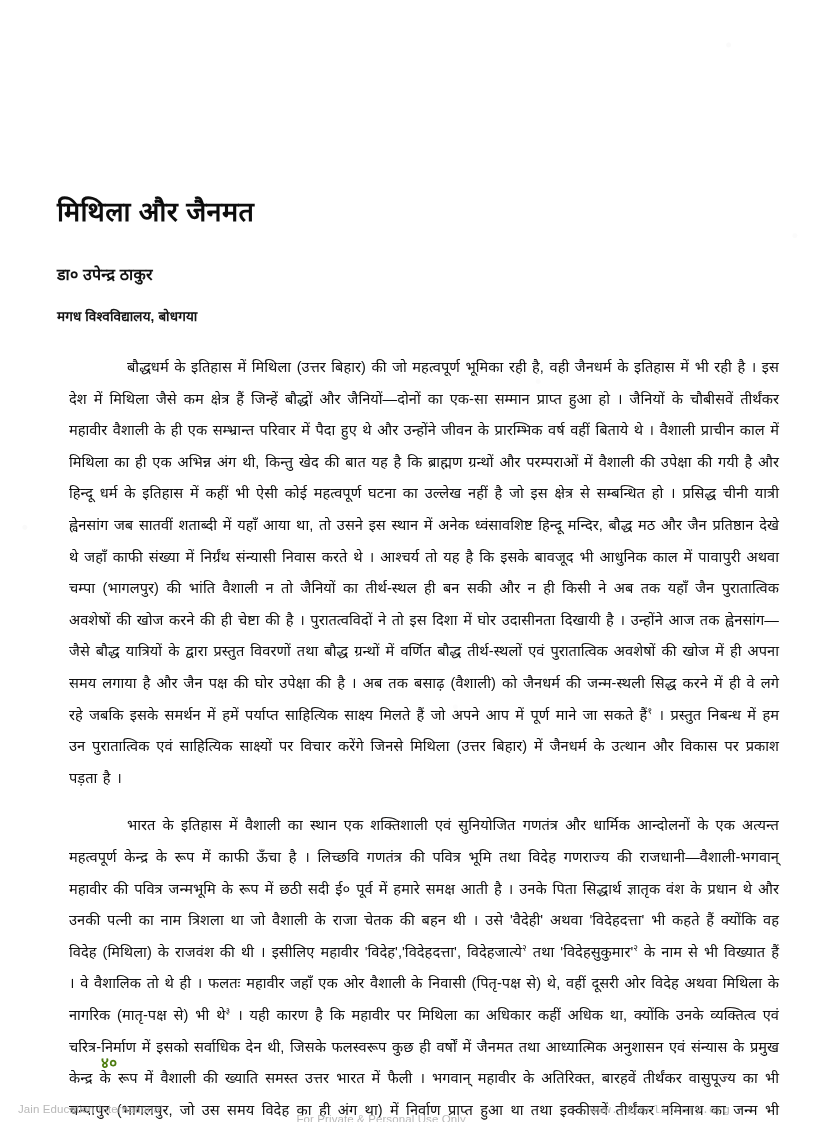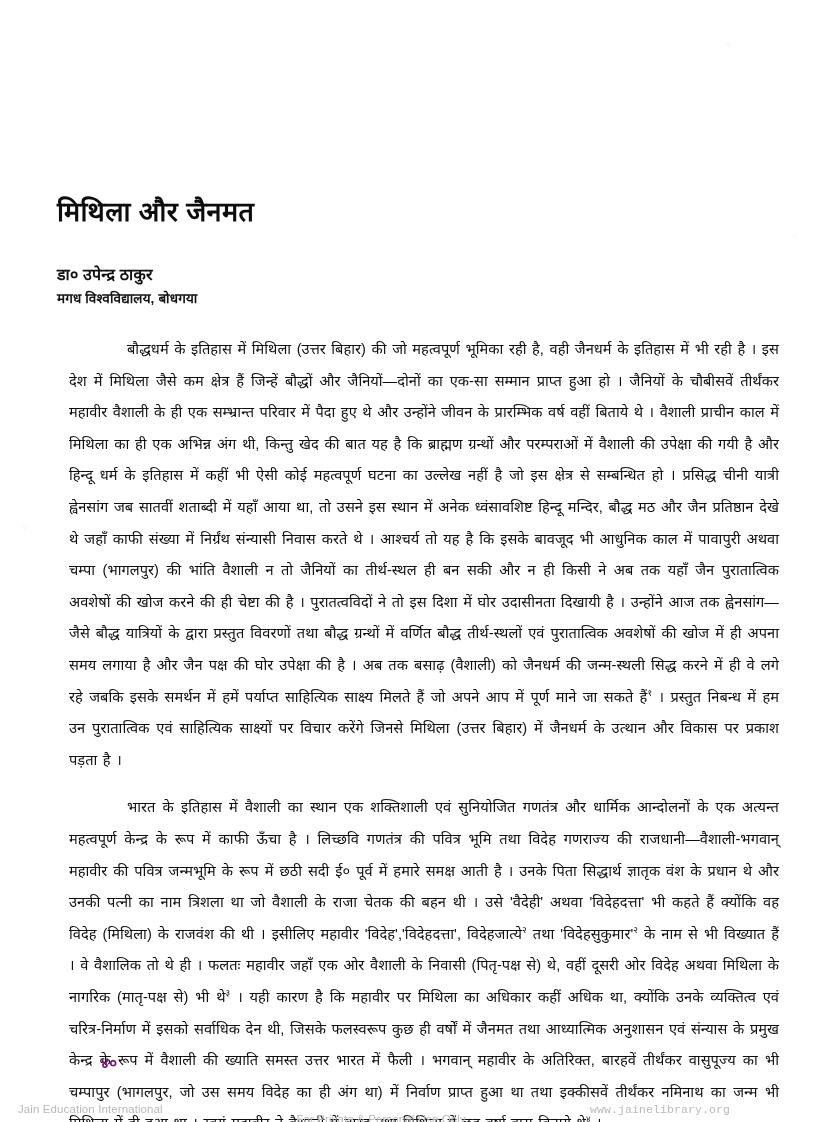--- a/index.html
+++ b/index.html
@@ -59,21 +59,21 @@
     color: #111111;
     line-height: 1.5;
     letter-spacing: 0.2px;
   }
   .author-affil {
     font-size: 13.5px;
     font-weight: 700;
     color: #141414;
     line-height: 1.5;
     letter-spacing: 0.15px;
-    margin-top: 2px;
+    margin-top: 20px;
   }
 
   .body-text {
     margin-top: 25px;
   }
   .para {
     margin: 0 0 16px 12px;
     font-size: 14.6px;
     line-height: 31.6px;
     color: #100f0f;
@@ -91,21 +91,21 @@
     vertical-align: super;
     line-height: 0;
   }
 
   .page-number {
     position: absolute;
     left: 101px;
     top: 1052px;
     font-size: 15px;
     font-weight: 700;
-    color: #701a75;
+    color: #4d7c0f;
     letter-spacing: 0.5px;
   }
 
   .footer {
     position: absolute;
     left: 0;
     top: 1093px;
     width: 748px;
     display: flex;
     align-items: center;

